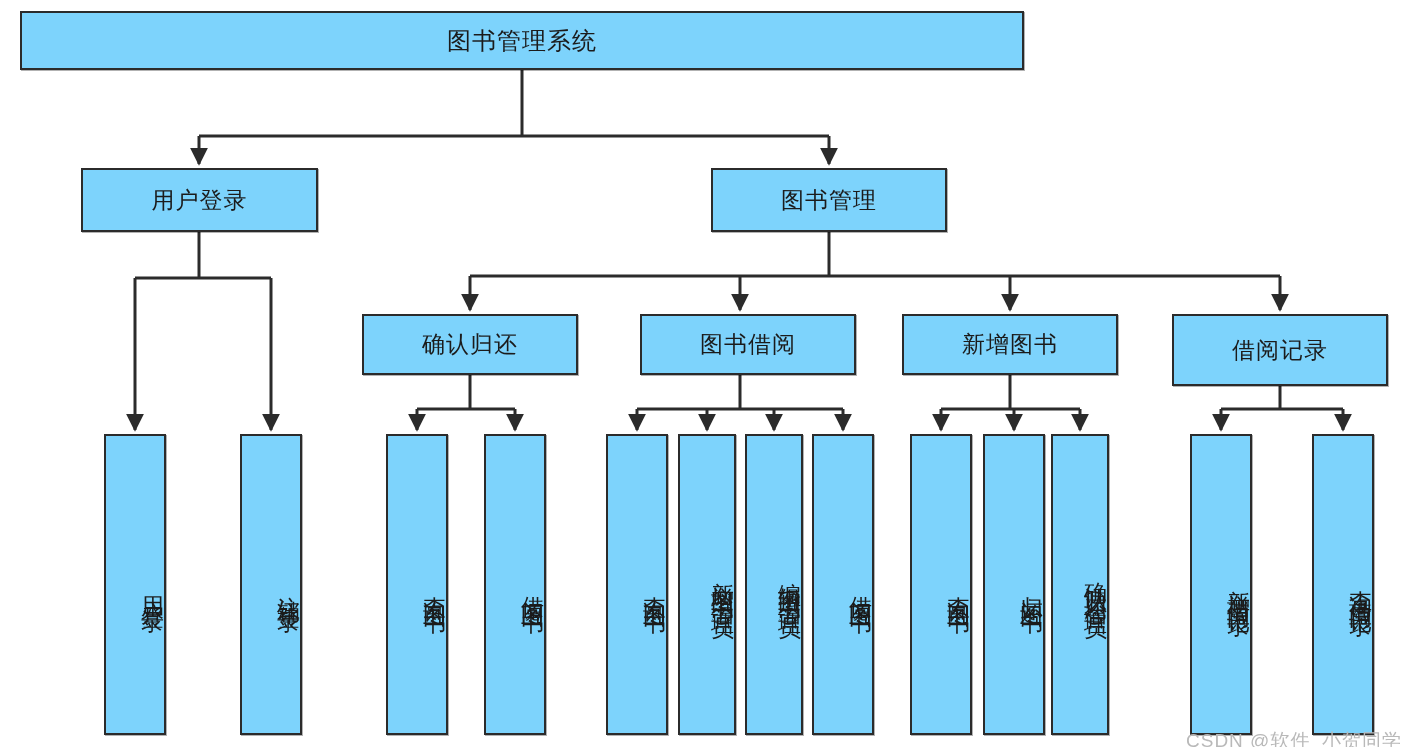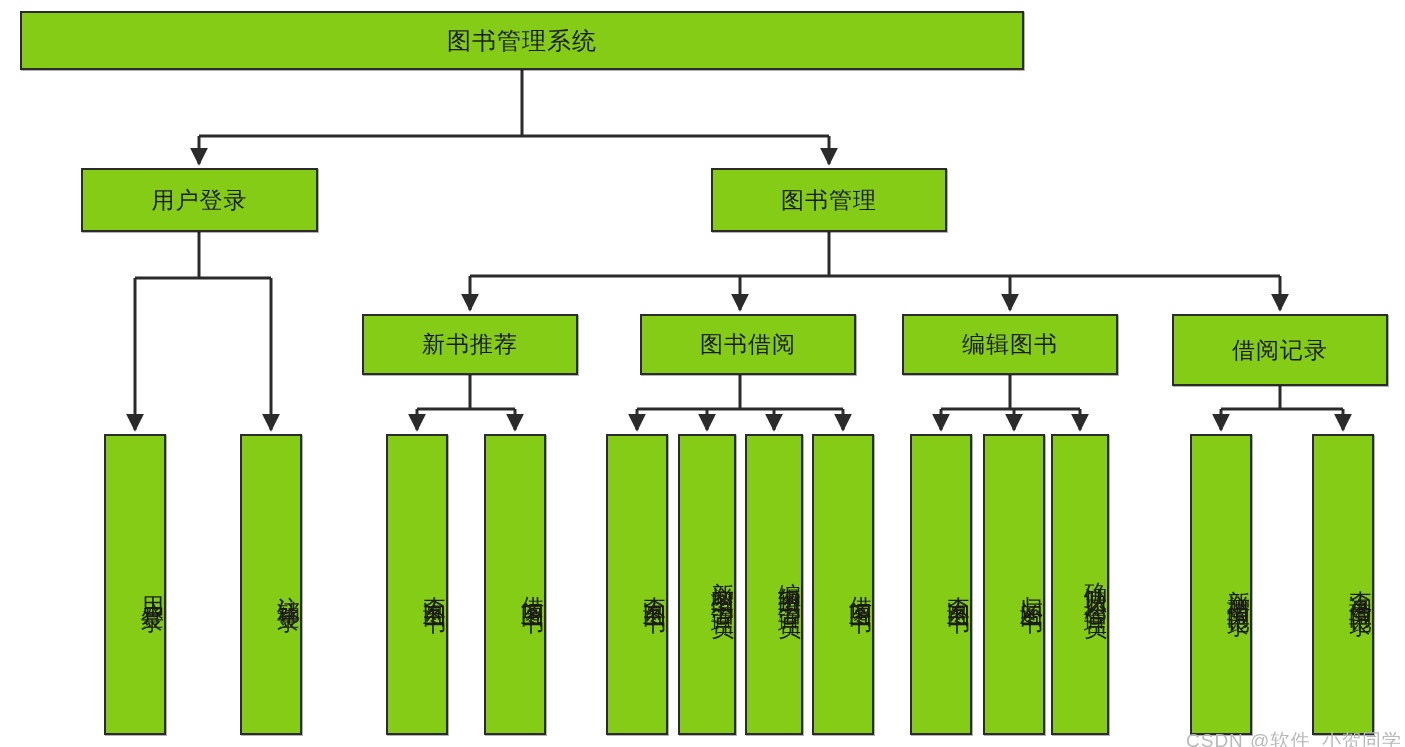--- a/index.html
+++ b/index.html
@@ -23,21 +23,21 @@
     left: 0;
     top: 0;
     width: 1405px;
     height: 747px;
     pointer-events: none;
   }
   .node {
     position: absolute;
     box-sizing: border-box;
     border: 2px solid #2b2b2b;
-    background: #84cc16;
+    background: #7dd3fc;
     display: flex;
     align-items: center;
     justify-content: center;
     color: #1b1b1b;
     box-shadow: 1px 1px 0 rgba(0,0,0,0.30);
   }
   .node.horiz {
     font-size: 23px;
     letter-spacing: 1px;
     line-height: 1.15;
@@ -125,23 +125,23 @@
       <path d="M 1221 409 L 1221 430" marker-end="url(#arrow)"></path>
       <path d="M 1343 409 L 1343 430" marker-end="url(#arrow)"></path>
     </g>
   </svg>
 
   <div class="node horiz root" style="left:20px; top:11px; width:1004px; height:59px;">图书管理系统</div>
 
   <div class="node horiz" style="left:81px; top:168px; width:237px; height:64px;">用户登录</div>
   <div class="node horiz" style="left:711px; top:168px; width:236px; height:64px;text-align:right;">图书管理</div>
 
-  <div class="node horiz" style="left:362px; top:314px; width:216px; height:61px;">新书推荐</div>
+  <div class="node horiz" style="left:362px; top:314px; width:216px; height:61px;">确认归还</div>
   <div class="node horiz" style="left:640px; top:314px; width:216px; height:61px;">图书借阅</div>
-  <div class="node horiz" style="left:902px; top:314px; width:216px; height:61px;">编辑图书</div>
+  <div class="node horiz" style="left:902px; top:314px; width:216px; height:61px;">新增图书</div>
   <div class="node horiz" style="left:1172px; top:314px; width:216px; height:72px;">借阅记录</div>
 
   <div class="node vert" style="left:104px; top:434px; width:62px; height:301px;">用户登录</div>
   <div class="node vert" style="left:240px; top:434px; width:62px; height:301px;">注销登录</div>
 
   <div class="node vert" style="left:386px; top:434px; width:62px; height:301px;">查询图书</div>
   <div class="node vert" style="left:484px; top:434px; width:62px; height:301px;">借阅图书</div>
 
   <div class="node vert" style="left:606px; top:434px; width:62px; height:301px;">查询图书</div>
   <div class="node vert tall" style="left:678px; top:434px; width:58px; height:301px;">新增图书（管理员）</div>

